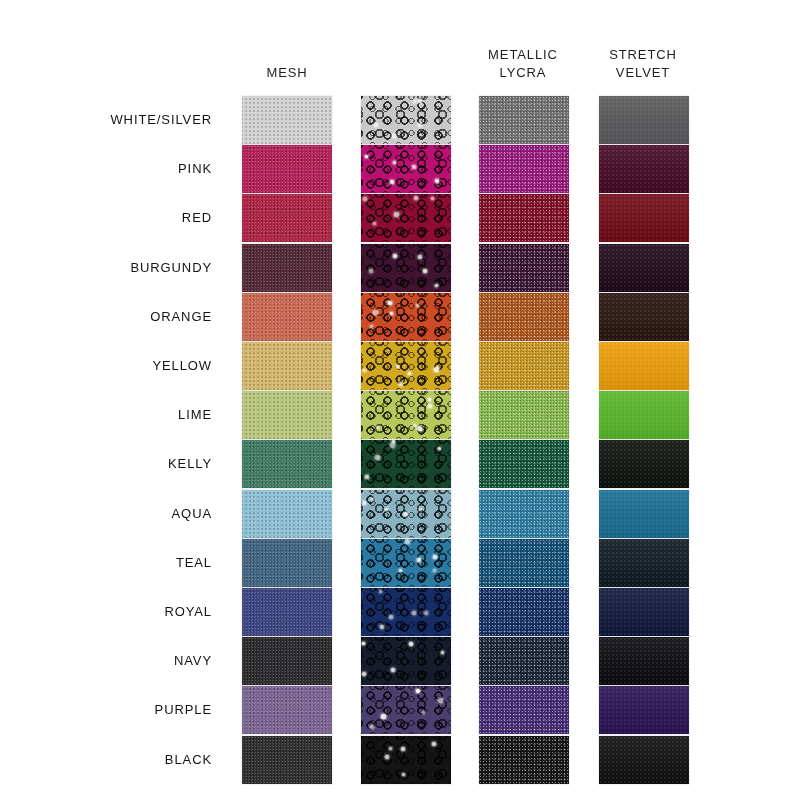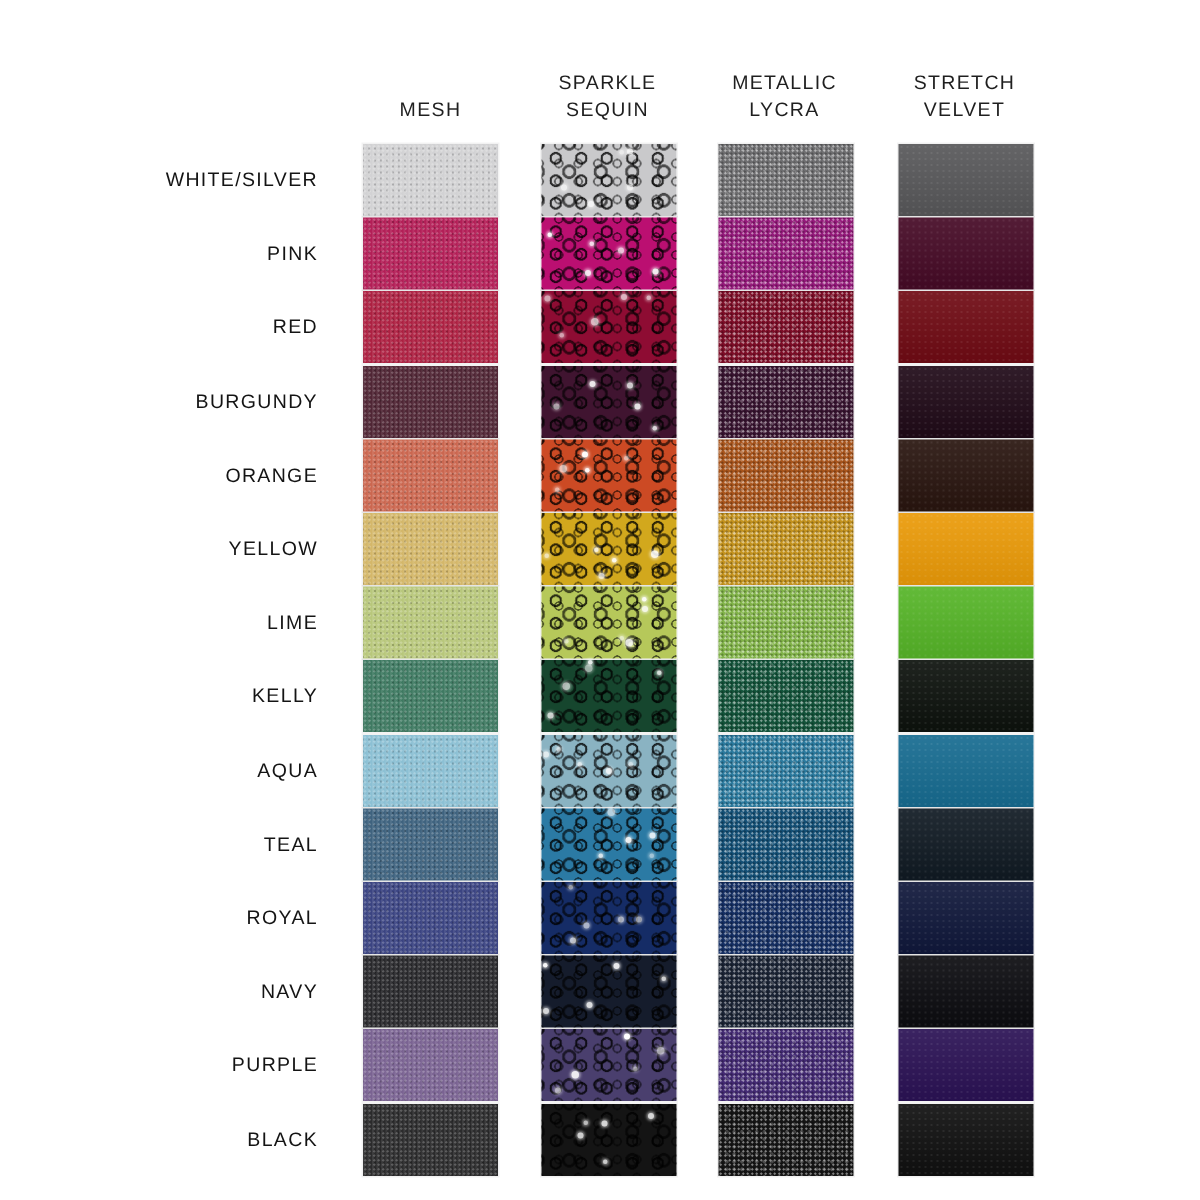--- a/index.html
+++ b/index.html
@@ -87,22 +87,20 @@
   }
   .sparkle{position:absolute;inset:0;pointer-events:none;}
   .sparkle i{position:absolute;border-radius:50%;display:block;}
 </style>
 </head>
 <body>
 
 <div id="chart">
   <div class="head-row" id="head-row">
       <div class="col-head" style="left: 217px; width: 140px;">MESH</div>
-      <div class="col-head" style="left: 335px; width: 140px;">SPARKLE
-SEQUIN</div>
       <div class="col-head" style="left: 573px; width: 140px;">STRETCH
 VELVET</div>
       <div class="col-head" style="left: 453px; width: 140px;">METALLIC
 LYCRA</div>
     </div>
   <div id="label-col">
       <div class="row-label" style="top: 96px;">WHITE/SILVER</div>
       <div class="row-label" style="top: 145.2px;">PINK</div>
       <div class="row-label" style="top: 194.4px;">RED</div>
       <div class="row-label" style="top: 243.6px;">BURGUNDY</div>

